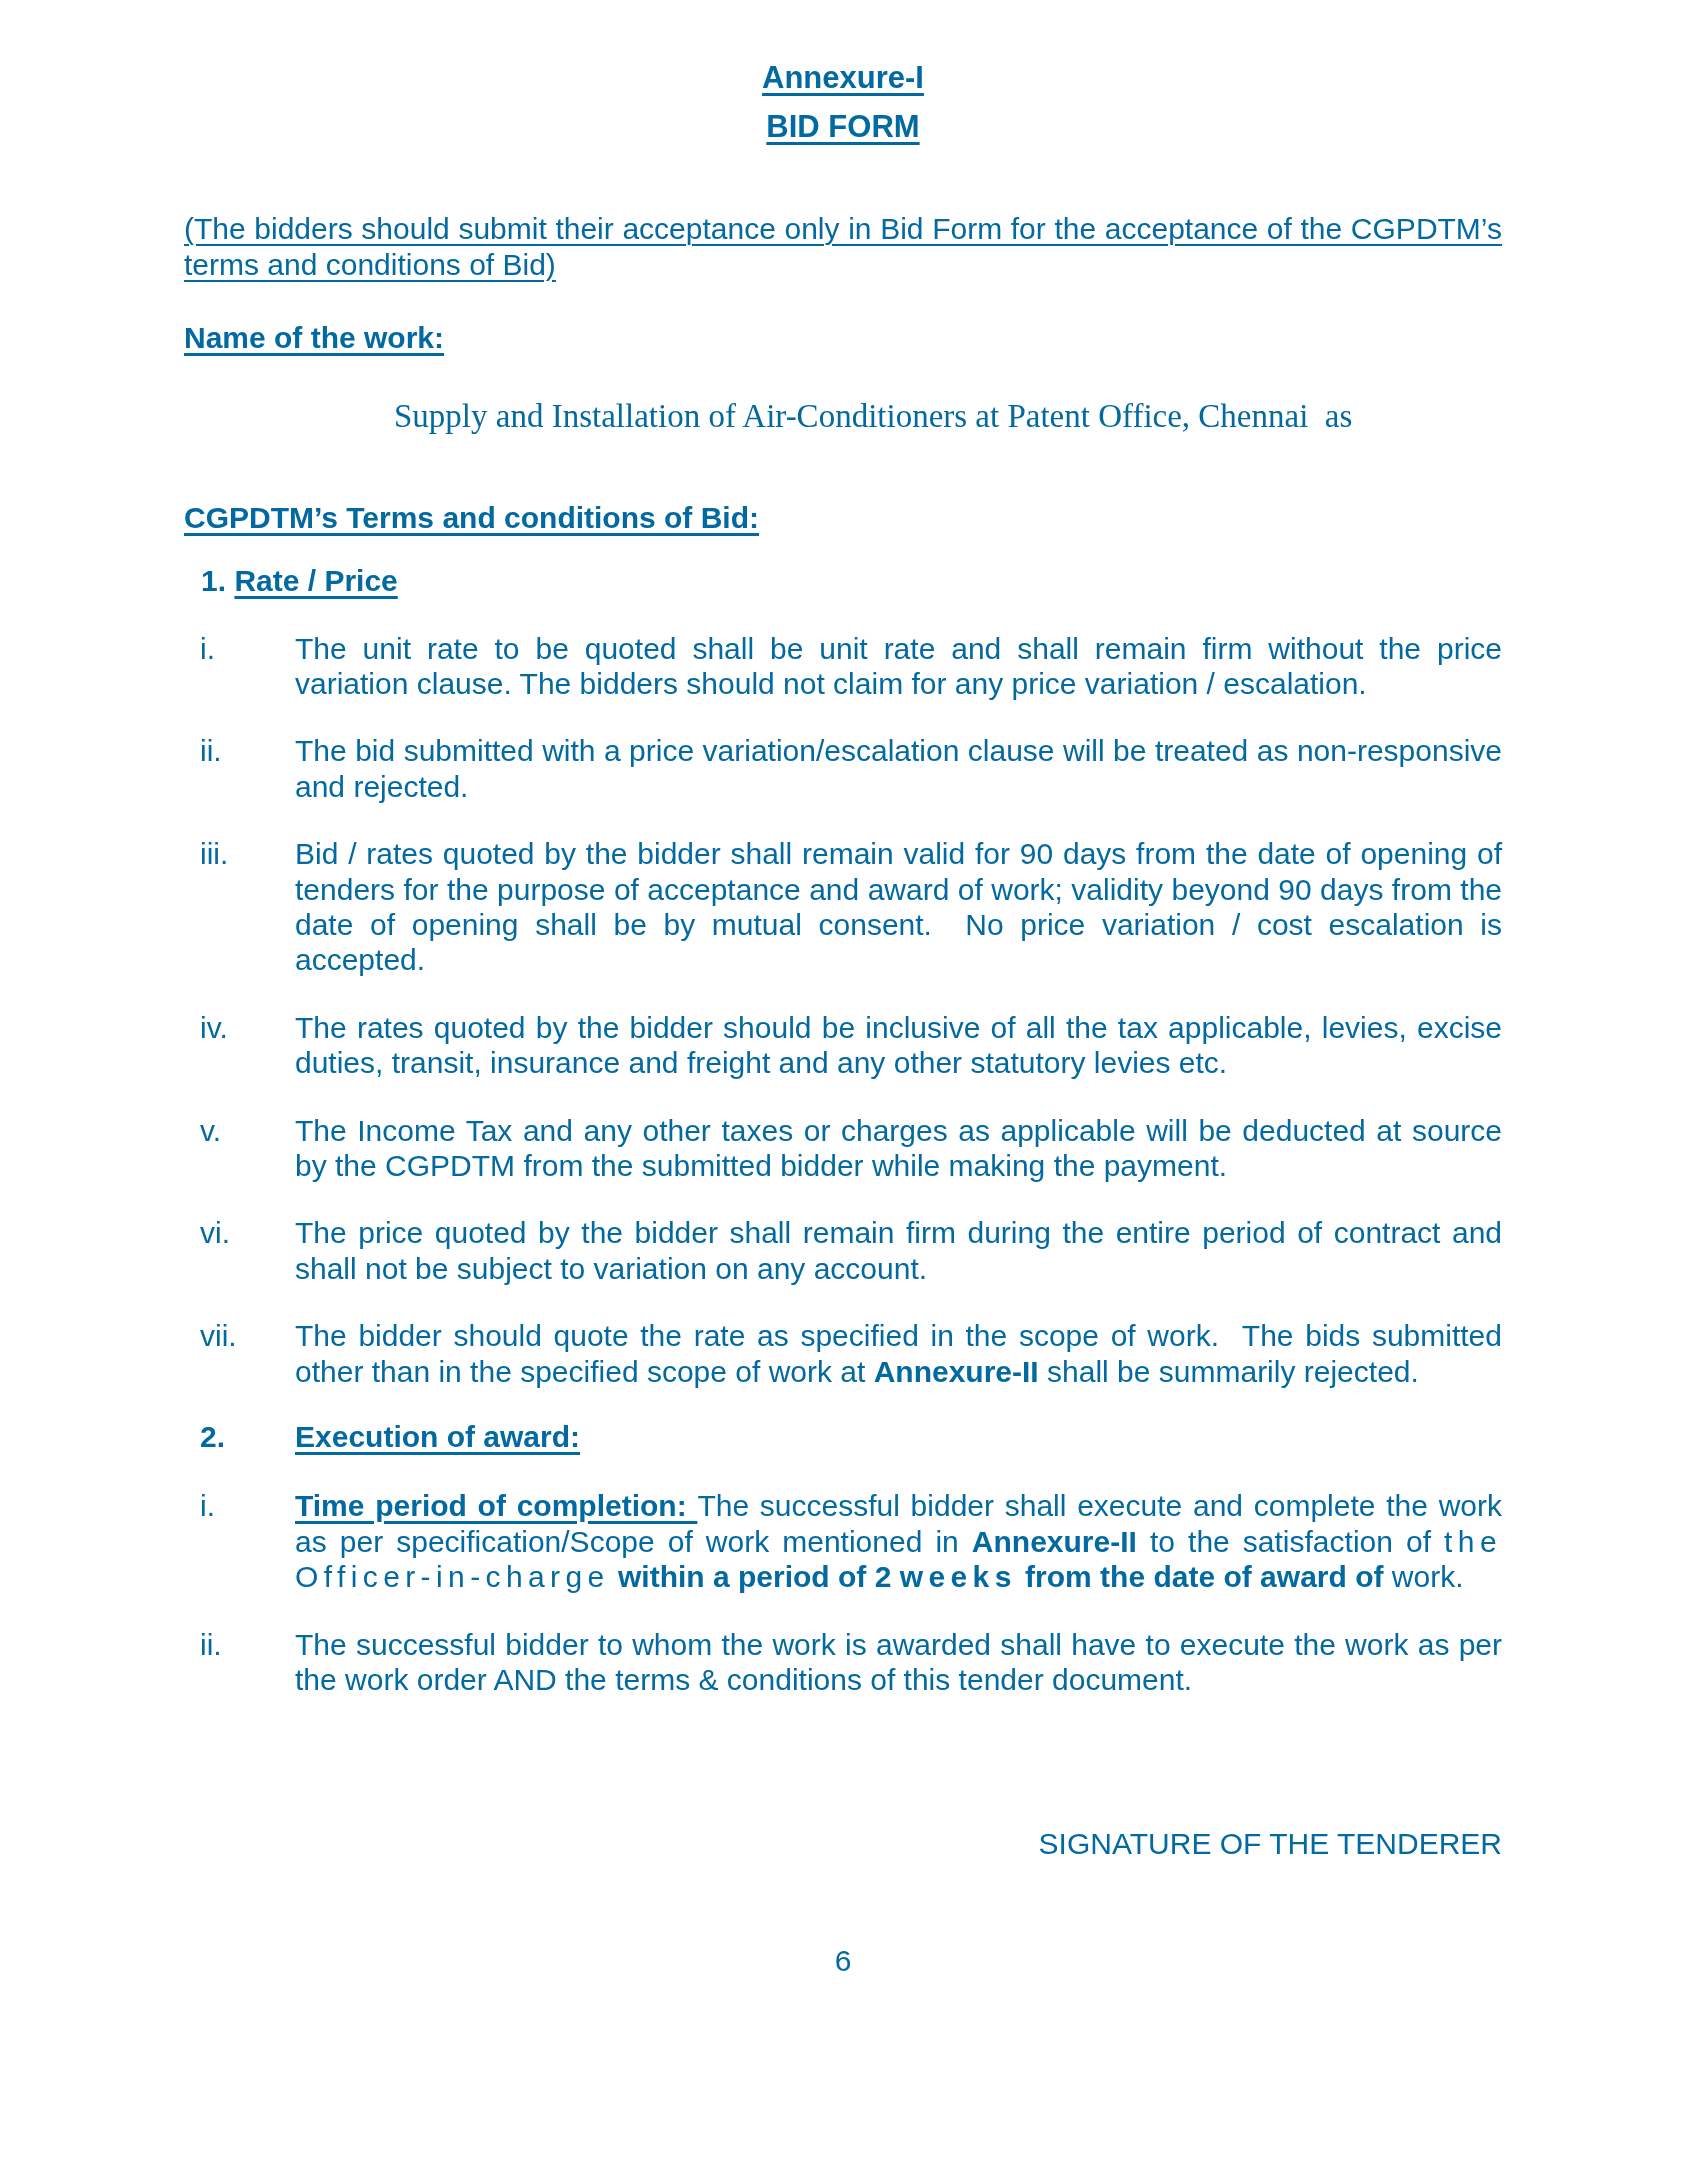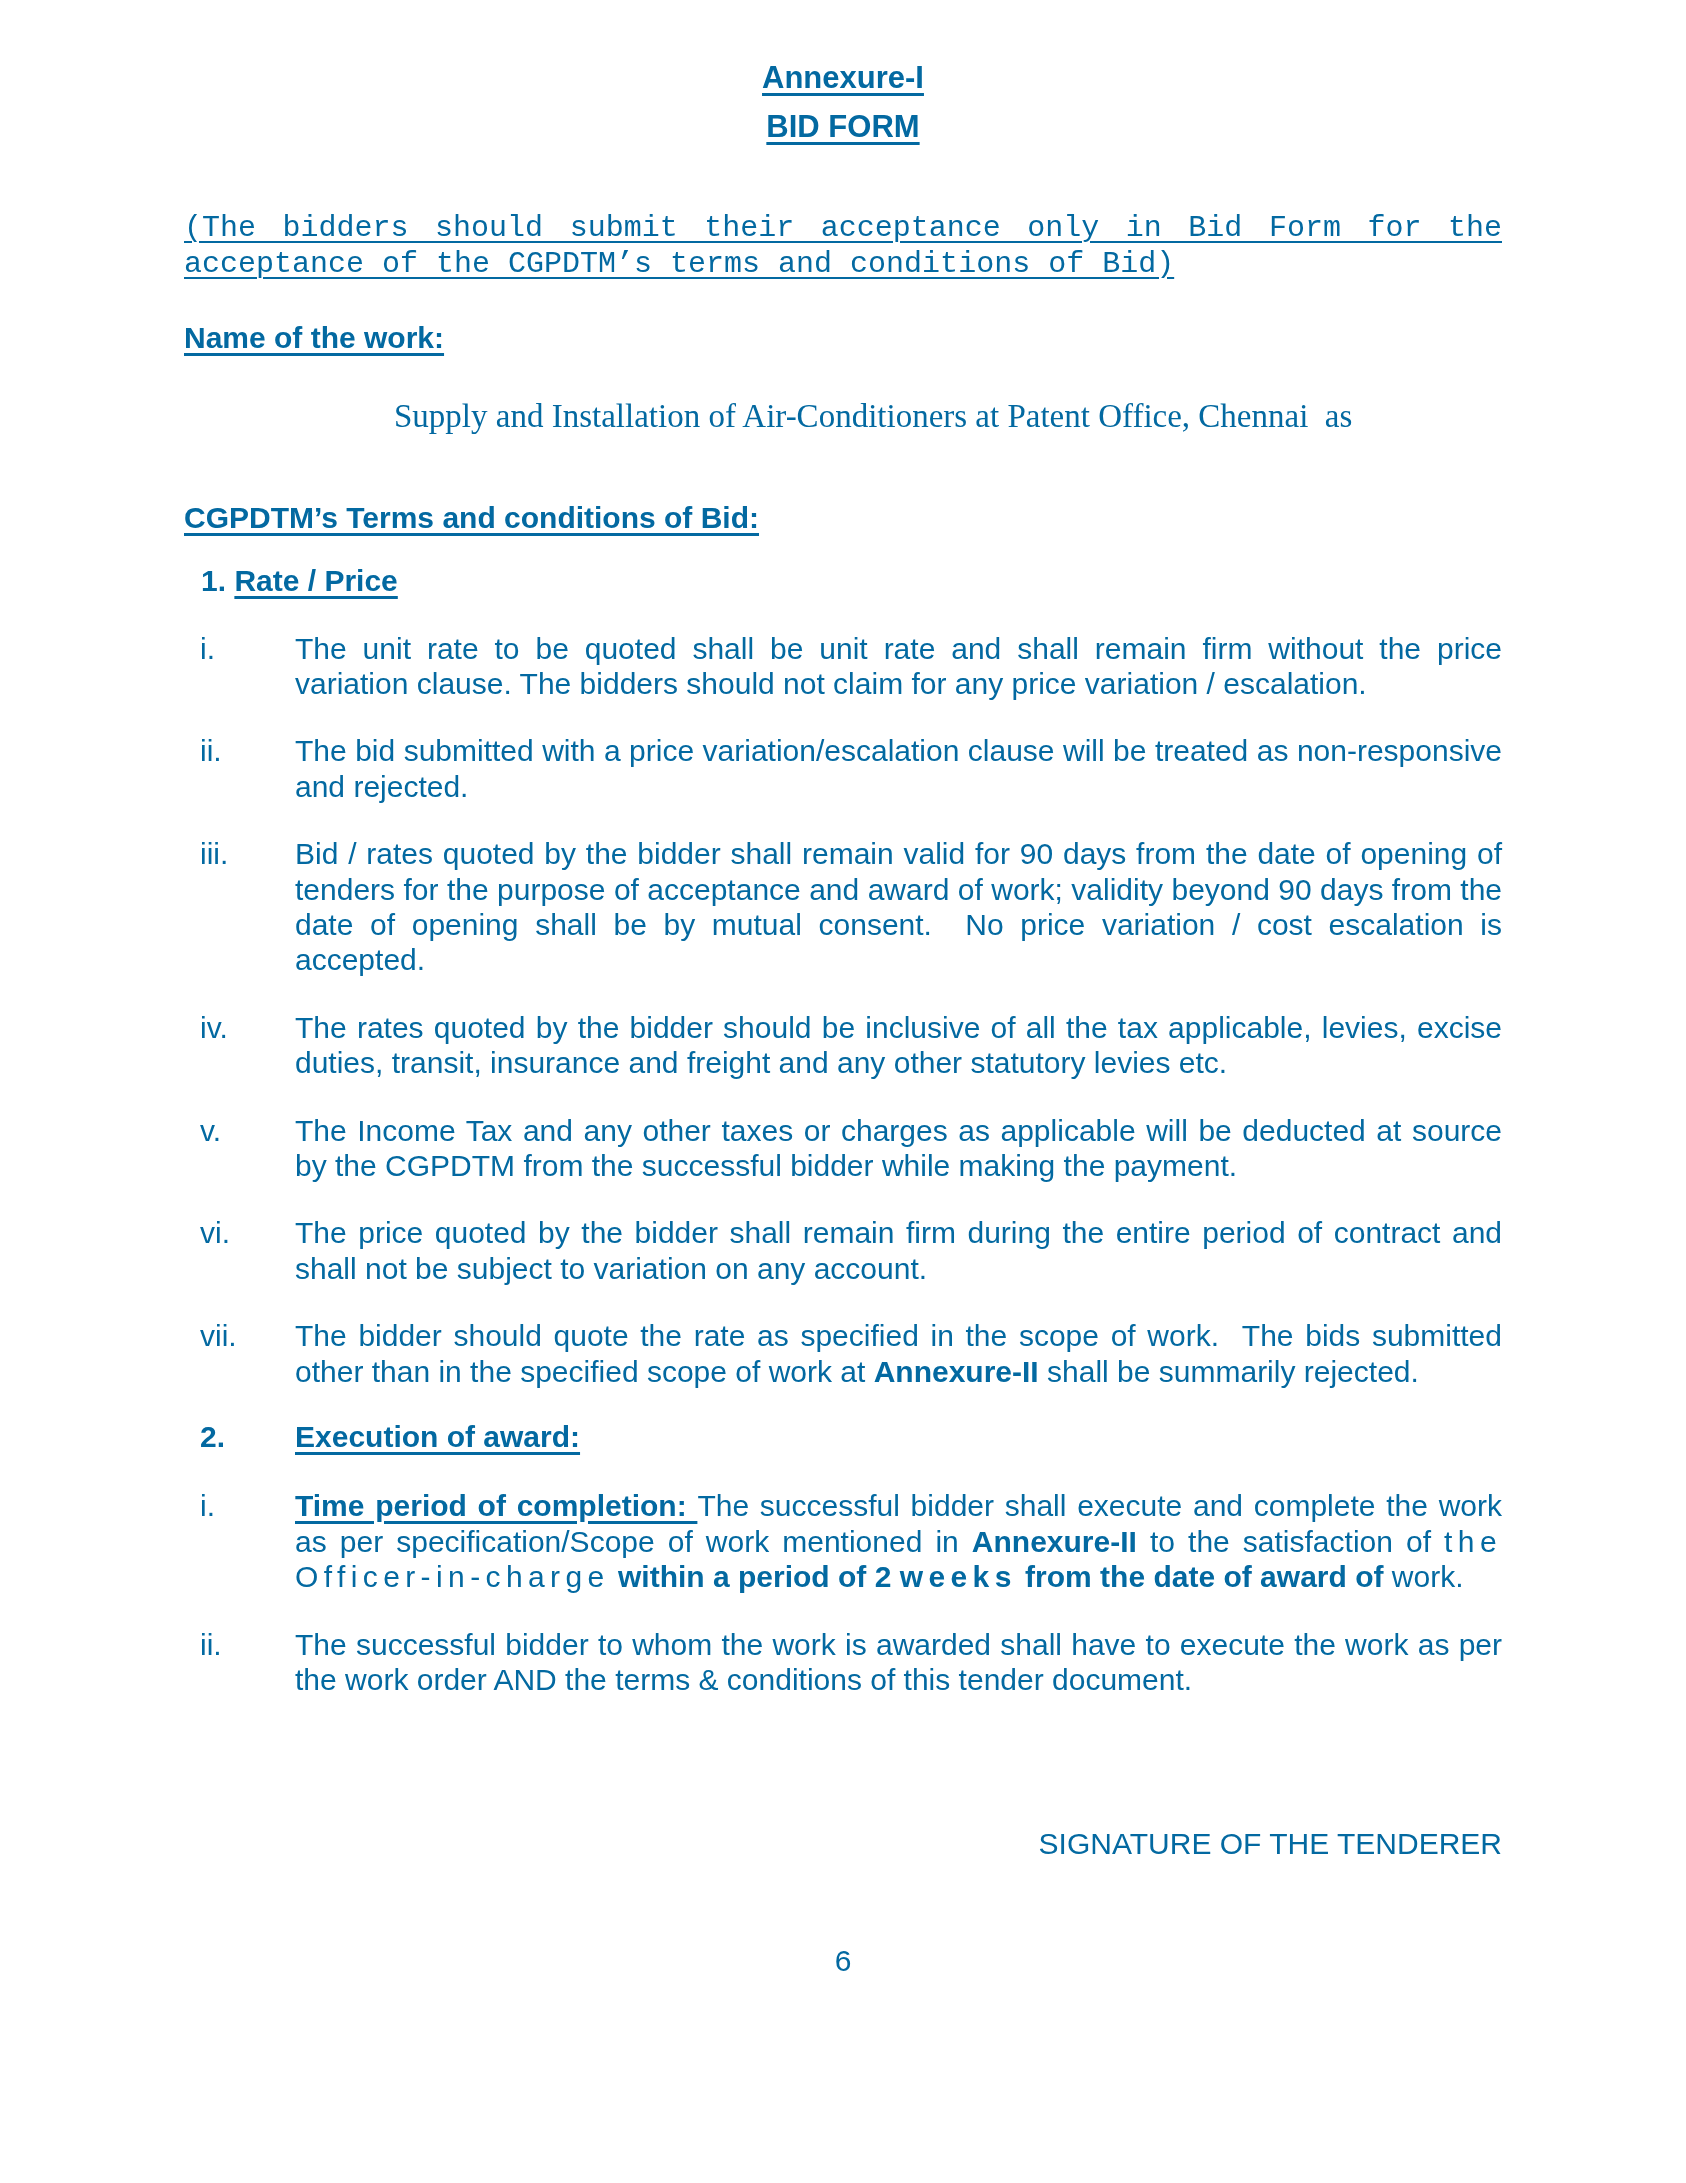--- a/index.html
+++ b/index.html
@@ -25,21 +25,21 @@
     text-underline-offset: 4.6px;
     text-decoration-thickness: 2px;
   }
   .u-heavy {
     text-decoration: underline;
     text-underline-offset: 5.3px;
     text-decoration-thickness: 3.3px;
   }
   .title { font-size: 31px; }
   .title-gap { margin-top: 12px; }
-  .intro { margin-top: 66px; font-family: Liberation Mono, monospace; }
+  .intro { margin-top: 66px; }
   .name-label { margin-top: 38px; }
   .workname {
     margin-top: 41px;
     margin-left: 210px;
     width: 1032px;
     font-family: "Liberation Serif", serif;
     font-weight: normal;
     font-size: 33px;
     line-height: 1.26;
   }
@@ -103,21 +103,21 @@
     <div class="body">Bid / rates quoted by the bidder shall remain valid for 90 days from the date of opening of tenders for the purpose of acceptance and award of work; validity beyond 90 days from the date of opening shall be by mutual consent.&nbsp; No price variation / cost escalation is accepted.</div>
   </div>
 
   <div class="li">
     <div class="num">iv.</div>
     <div class="body">The rates quoted by the bidder should be inclusive of all the tax applicable, levies, excise duties, transit, insurance and freight and any other statutory levies etc.</div>
   </div>
 
   <div class="li">
     <div class="num">v.</div>
-    <div class="body">The Income Tax and any other taxes or charges as applicable will be deducted at source by the CGPDTM from the successful bidder while making the payment.</div>
+    <div class="body">The Income Tax and any other taxes or charges as applicable will be deducted at source by the CGPDTM from the submitted bidder while making the payment.</div>
   </div>
 
   <div class="li">
     <div class="num">vi.</div>
     <div class="body">The price quoted by the bidder shall remain firm during the entire period of contract and shall not be subject to variation on any account.</div>
   </div>
 
   <div class="li">
     <div class="num">vii.</div>
     <div class="body"><span>The bidder should quote the rate as specified in the scope of work.&nbsp; The bids submitted other than in the specified scope of work at </span><span class="bold">Annexure-II</span><span> shall be summarily rejected.</span></div>

